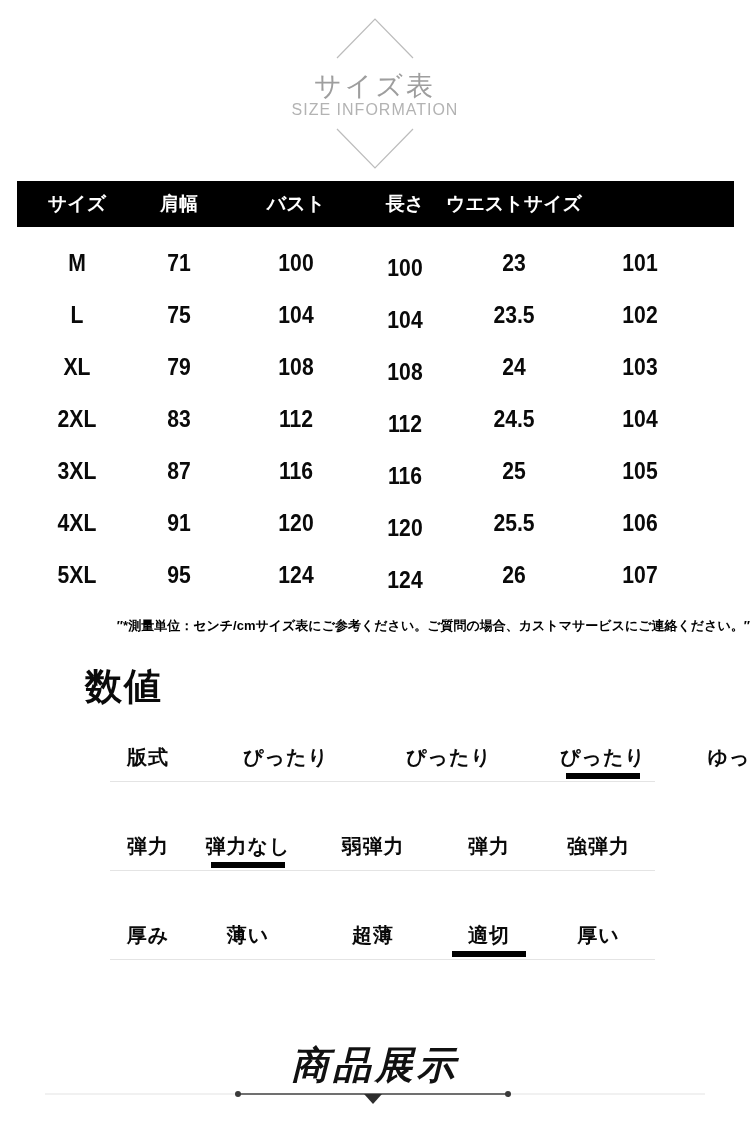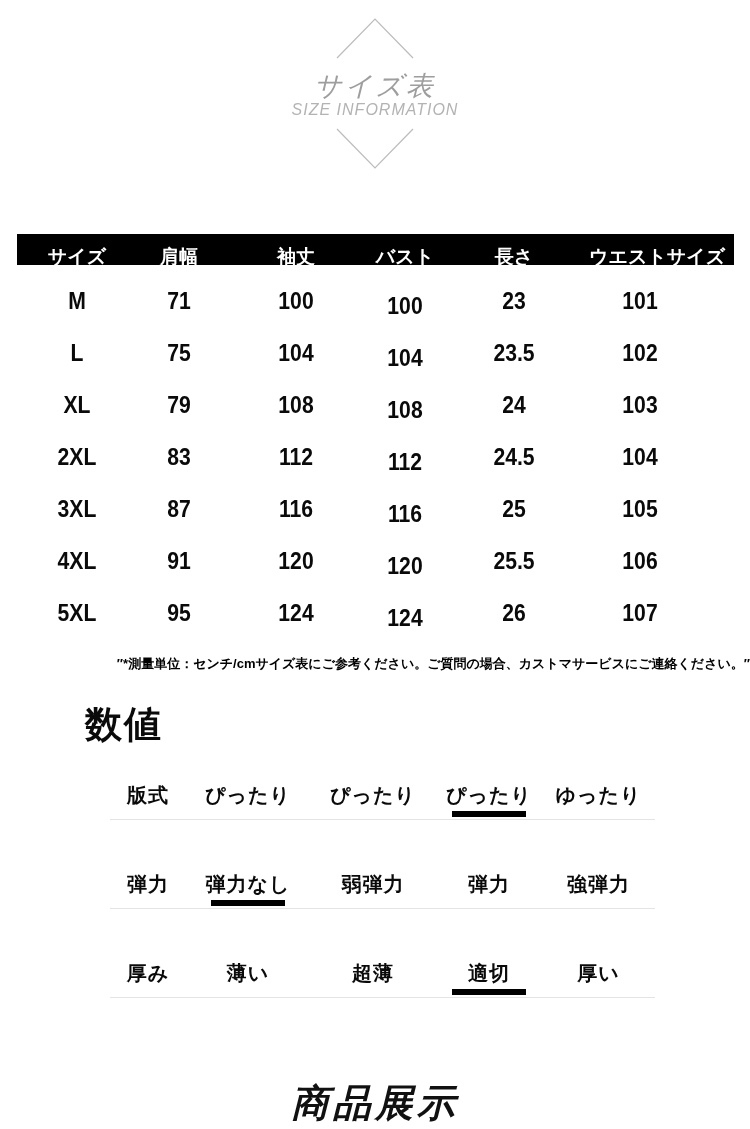--- a/index.html
+++ b/index.html
@@ -4,41 +4,41 @@
 <style>
   * { margin: 0; padding: 0; box-sizing: border-box; }
   html, body { background: #ffffff; }
   body {
     width: 750px; height: 1129px; overflow: hidden;
     font-family: "Liberation Sans", "DejaVu Sans", sans-serif;
     color: #000;
   }
 
   
-  .hero { position: relative; width: 750px; height: 234px; font-style: italic; }
+  .hero { position: relative; width: 750px; height: 181px; }
   .hero svg { position: absolute; left: 0; top: 0; }
   .hero-title {
     position: absolute; left: 0; top: 68px; width: 100%;
     text-align: center; font-size: 27px; letter-spacing: 3px;
     color: #9e9e9e; font-weight: 400;
   }
   .hero-subtitle {
     position: absolute; left: 0; top: 101px; width: 100%;
     text-align: center; font-size: 16px; letter-spacing: 1px;
     color: #b3b3b3; font-weight: 400;
   }
 
   
   .tgrid {
     display: grid;
     grid-template-columns: 120px 84px 150px 68px 150px 102px;
     justify-content: start;
   }
   .thead {
-    margin: 0 16px 0 17px; height: 31px; background: #000000;
+    margin: 0 16px 0 17px; height: 46px; background: #000000;
   }
   .thead .hcell {
     color: #ffffff; font-size: 19px; font-weight: 700;
     text-align: center; line-height: 45px; white-space: nowrap;
   }
   .tbody { margin: 10px 16px 0 17px; }
   .trow { height: 52px; }
   .trow .cell {
     text-align: center; line-height: 52px;
     font-size: 23px; font-weight: 700; color: #0a0a0a;
@@ -58,21 +58,21 @@
     font-weight: 700; letter-spacing: 2px; color: #0a0a0a;
   }
   .attr-row {
     width: 545px; margin-left: 110px;
     display: grid;
     grid-template-columns: 76px 124px 126px 106px 113px;
     align-items: end;
     border-bottom: 1px solid #e4e4e4;
     padding-bottom: 10px;
   }
-  .attr-row.first { padding-top: 34px; }
+  .attr-row.first { padding-top: 34px; gap: 38px; }
   .attr-row.rest  { padding-top: 50px; }
   .attr-label, .opt {
     text-align: center; font-size: 20px; font-weight: 700;
     letter-spacing: 1px; line-height: 28px; color: #0a0a0a;
     white-space: nowrap;
   }
   .opt { position: relative; }
   .opt.selected::after {
     content: ""; position: absolute; left: 50%; transform: translateX(-50%);
     bottom: -8px; width: 74px; height: 6px; background: #000;
@@ -97,21 +97,20 @@
       <path d="M337,129 L375,168 L413,129" fill="none" stroke="#bcbcbc" stroke-width="1.2"></path>
     </svg>
     <div class="hero-title">サイズ表</div>
     <div class="hero-subtitle">SIZE INFORMATION</div>
   </section>
 
   <section>
     <div class="thead tgrid" id="table-head">
         <div class="hcell">サイズ</div>
         <div class="hcell">肩幅</div>
-        <div class="hcell">袖丈</div>
         <div class="hcell">バスト</div>
         <div class="hcell">長さ</div>
         <div class="hcell">ウエストサイズ</div>
       </div>
     <div class="tbody" id="table-body">
         <div class="trow tgrid">
           <div class="cell">M</div>
           <div class="cell">71</div>
           <div class="cell">100</div>
           <div class="cell bust-offset">100</div>

